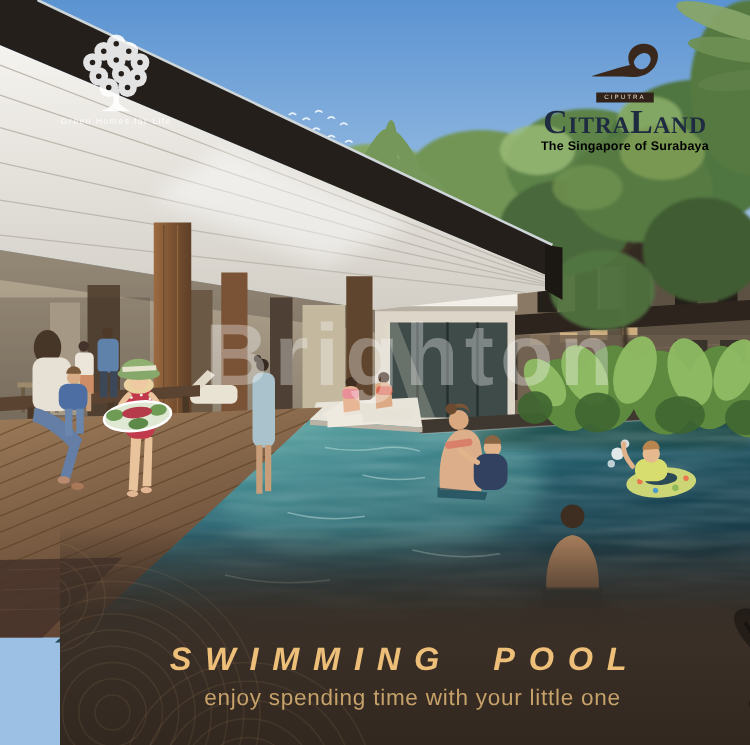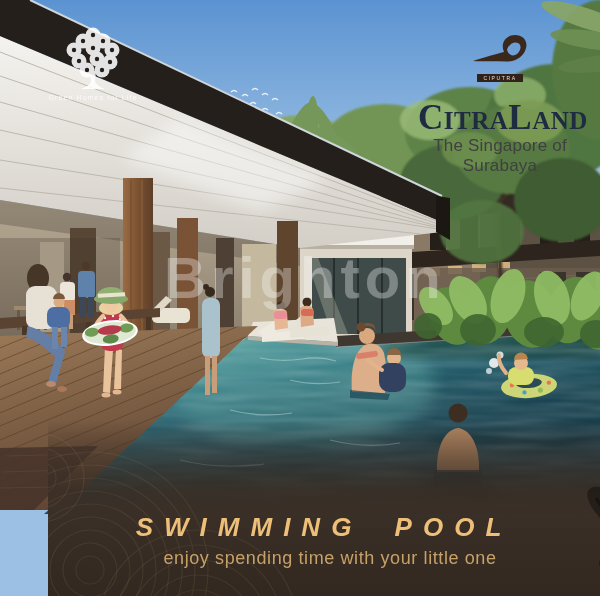--- a/index.html
+++ b/index.html
@@ -1,34 +1,34 @@
 <!DOCTYPE html>
 <html><head>
 <meta charset="utf-8">
 <style>
   html,body{margin:0;padding:0;background:#222;}
   .poster{position:relative;width:600px;height:596px;overflow:hidden;
     font-family:"Liberation Sans",sans-serif;background:#9cc0e4;}
   .scene{position:absolute;left:0;top:0;z-index:1;}
   .watermark{position:absolute;left:164px;top:244px;z-index:3;white-space:nowrap;
-    font-size:58px;font-weight:bold;letter-spacing:5px;color:rgba(255,255,255,0.33);}
+    font-size:70px;font-weight:bold;letter-spacing:5px;color:rgba(255,255,255,0.33);}
   
   .logo-d9{position:absolute;left:24px;top:25px;width:138px;text-align:center;
     color:rgba(255,255,255,0.93);z-index:5;}
   .d9-icon{display:block;margin:0 auto;}
   .d9-name{font-size:19px;letter-spacing:2.6px;margin-top:2px;font-weight:500;}
   .d9-tag{font-size:7px;letter-spacing:1.1px;margin-top:3px;color:rgba(255,255,255,0.82);}
   
   .logo-cl{position:absolute;left:418px;top:30px;width:164px;text-align:center;z-index:5;}
   .cl-swoosh{display:block;margin:0 auto;}
   .cl-box{display:inline-block;background:#31221a;color:#e9ddcd;font-size:5px;
     letter-spacing:1.6px;padding:2px 6px 1px;margin-top:-7px;position:relative;line-height:1;}
-  .cl-name{font-family:"Liberation Serif",serif;font-variant:small-caps;font-size:35px;
-    font-weight:600;color:#1f2b40;letter-spacing:0.5px;line-height:1;margin-top:16px;}
-  .cl-tag{font-size:17px;color:#404040;margin-top:1px;letter-spacing:0.2px;}
+  .cl-name{font-family:"Liberation Serif",serif;font-variant:small-caps;font-size:27px;
+    font-weight:600;color:#1f2b40;letter-spacing:0.5px;line-height:1;margin-top:0px;}
+  .cl-tag{font-size:10px;color:#000000;margin-top:1px;letter-spacing:0.2px;font-weight:bold;}
   
   .band{position:absolute;left:0;right:0;bottom:0;height:176px;z-index:4;
     background:linear-gradient(180deg,rgba(59,47,38,0) 0%,rgba(59,47,38,0.55) 22%,
       rgba(57,46,37,0.92) 40%,#3a2f27 55%,#32281f 100%);margin-left:48px;}
   .band-deco{position:absolute;left:0;top:0;}
   .cap-title{position:absolute;left:0;right:0;top:92px;text-align:center;
     font-size:26px;font-style:italic;font-weight:bold;letter-spacing:11px;
     word-spacing:14px;color:#edbf79;}
   .cap-sub{position:absolute;left:0;right:0;top:128px;text-align:center;
     font-size:18px;letter-spacing:0.6px;color:#c6a169;padding-left:12px;}

